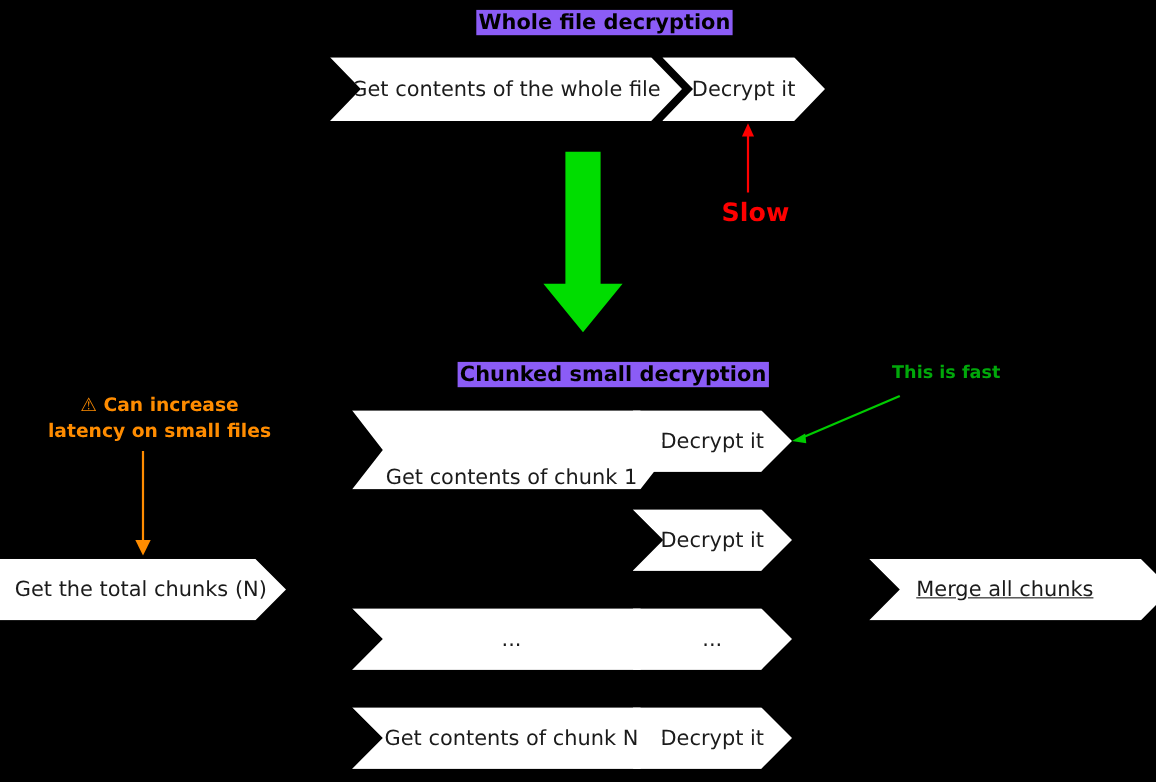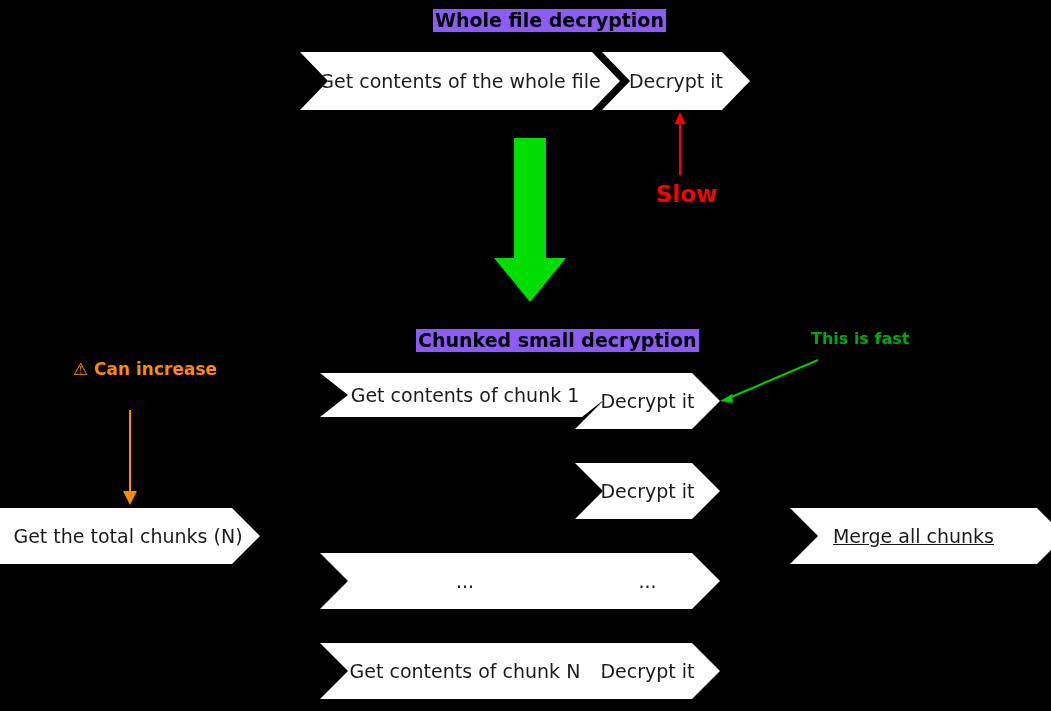--- a/index.html
+++ b/index.html
@@ -104,29 +104,30 @@
   <div class="chev both" style="left:602px; top:52px; width:148px; height:58px;">
     <span class="label">Decrypt it</span>
   </div>
 
   <div class="anno slow" style="left:656px; top:181px;">Slow</div>
 
   <div class="section-title" style="left:416px; top:329px;">Chunked small decryption</div>
 
   <div class="anno warn" style="left:1px; top:358px;margin-left:14px;">
     <div>⚠ Can increase</div>
+    <div>latency on small files</div>
   </div>
 
   <div class="anno fast" style="left:811px; top:329px;">This is fast</div>
 
   <div class="chev notchleft" style="left:-30px; top:508px; width:290px; height:56px;">
     <span class="label" style="padding-left:26px;">Get the total chunks (N)</span>
   </div>
 
-  <div class="chev both" style="left:320px; top:373px; width:290px; height:44px;">
+  <div class="chev both" style="left:320px; top:373px; width:290px; height:72px;align-items:flex-end;">
     <span class="label">Get contents of chunk 1</span>
   </div>
   <div class="chev both" style="left:575px; top:373px; width:145px; height:56px;">
     <span class="label">Decrypt it</span>
   </div>
 
   <div class="chev both" style="left:575px; top:463px; width:145px; height:56px;">
     <span class="label">Decrypt it</span>
   </div>
 

